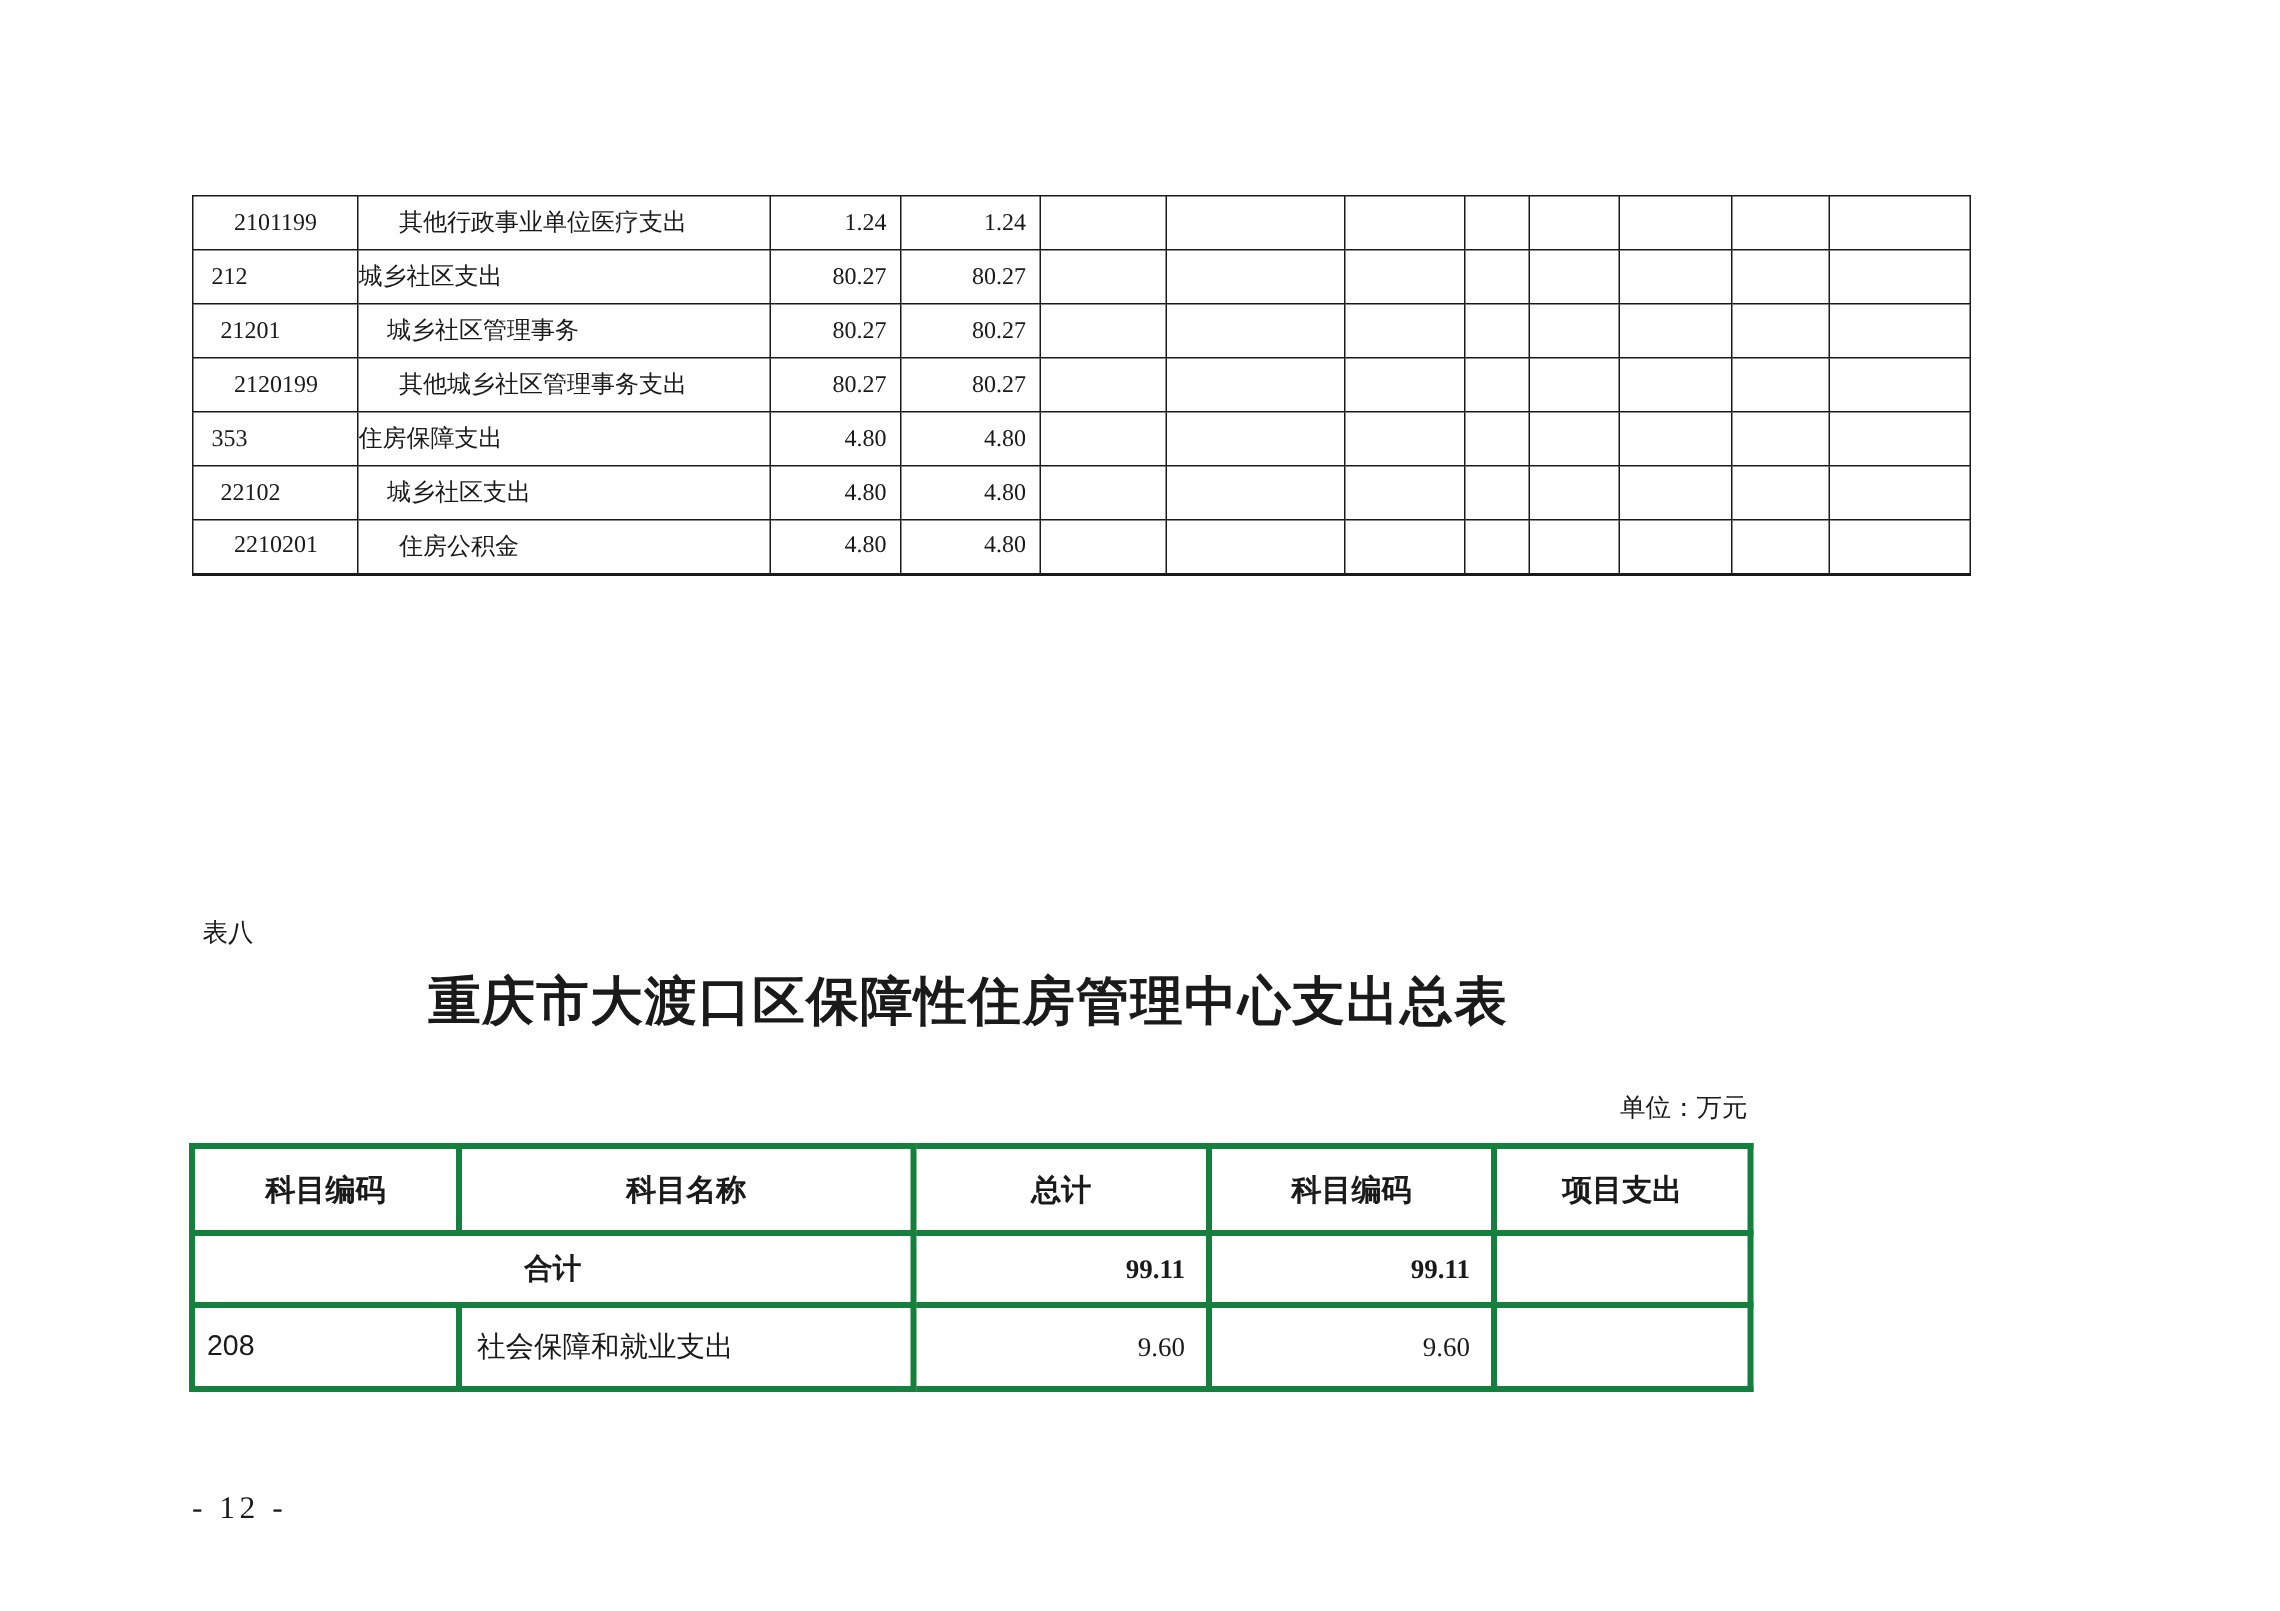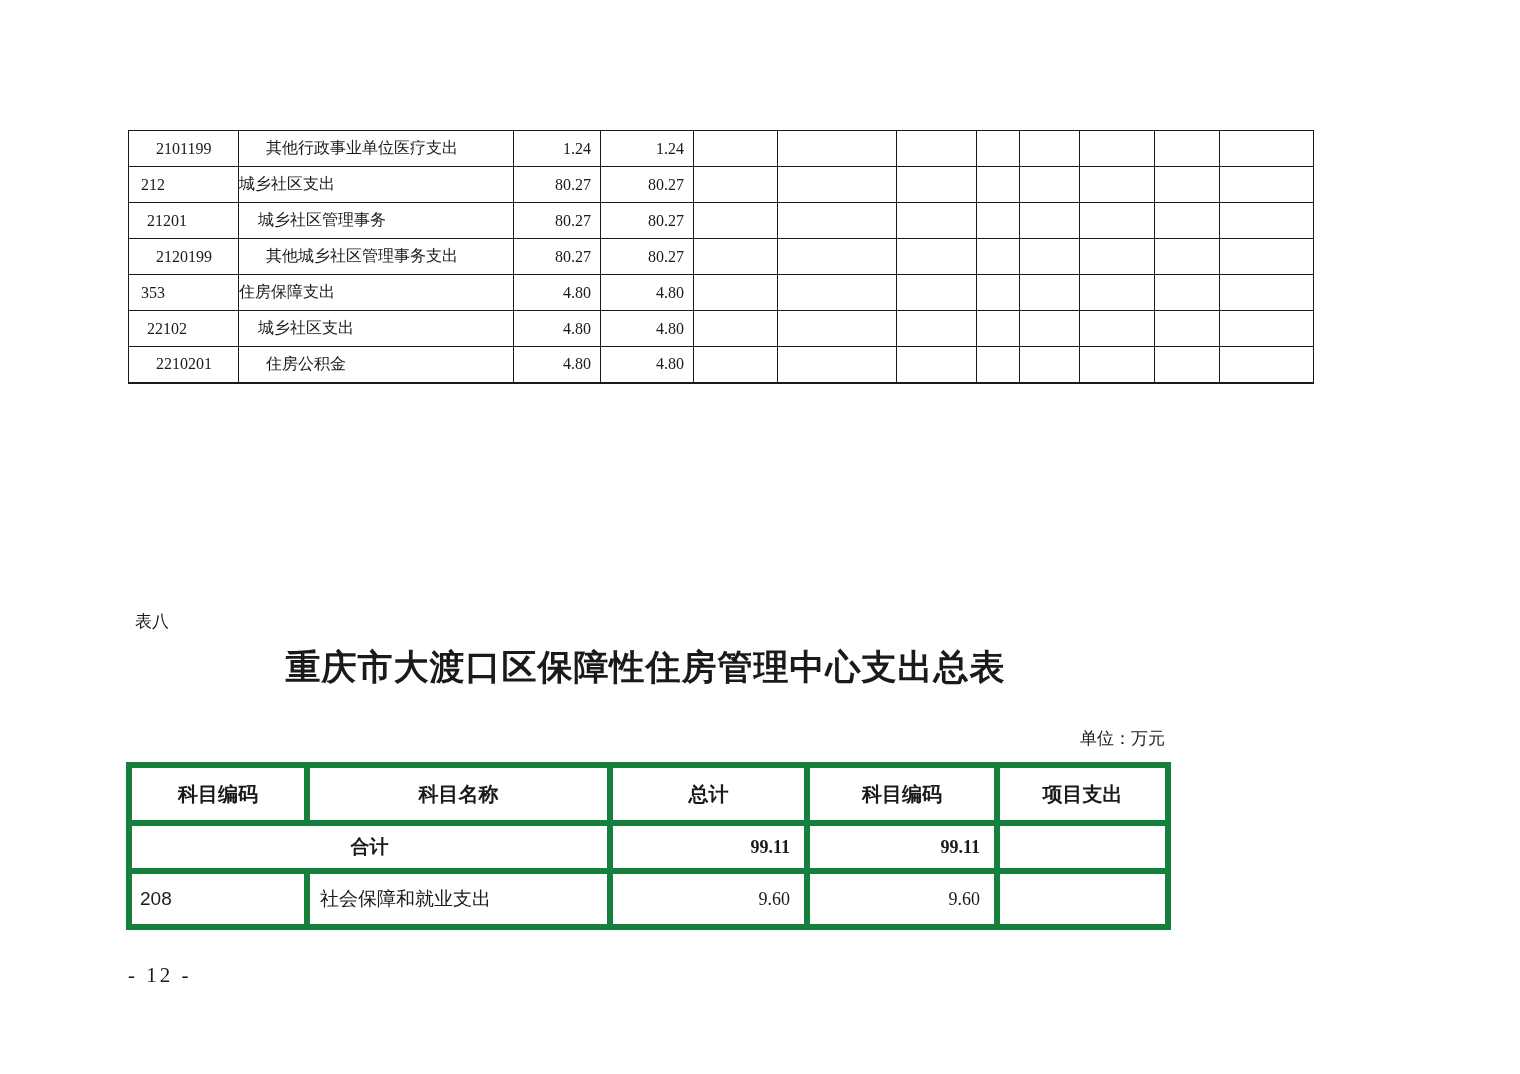--- a/index.html
+++ b/index.html
@@ -34,39 +34,39 @@
     text-align:center; font-size:35px; font-weight:bold; letter-spacing:1px;
   }
   .unit  { position:absolute; left:126px; top:727px; width:1039px; text-align:right; font-size:17px; }
 
   
   .bottom-table {
     position:absolute; left:126px; top:762px;
     border-collapse:collapse; table-layout:fixed;
   }
   .bottom-table th, .bottom-table td {
-    border:6px solid #15803d; vertical-align:middle; white-space:nowrap; overflow:hidden;
+    border:4px solid #15803d; vertical-align:middle; white-space:nowrap; overflow:hidden;
   }
   .bottom-table th {
     height:58px; font-family:"Liberation Sans", sans-serif;
     font-weight:bold; font-size:20px; text-align:center;
   }
   .row-total td { height:48px; }
   .row-data  td { height:56px; }
   .cell-hj {
     text-align:center; font-family:"Liberation Sans", sans-serif;
     font-weight:bold; font-size:19px;
   }
   .bottom-table td.val { text-align:right; padding-right:14px; font-size:18px; }
   .bottom-table td.val-bold { font-weight:bold;padding-left:28px; }
   .bottom-table td.bcode { padding-left:8px; font-size:19px; font-family:"Liberation Sans", sans-serif; }
   .bottom-table td.bname { padding-left:10px; font-size:19px; }
 
   
-  .pagenum { position:absolute; left:128px; top:963px; font-size:21px; letter-spacing:3px; }
+  .pagenum { position:absolute; left:128px; top:993px; font-size:21px; letter-spacing:3px; }
 </style>
 </head>
 <body>
 
 <div class="page">
 
   <table class="top-table">
     <colgroup>
       <col style="width:110px">
         <col style="width:275px">

